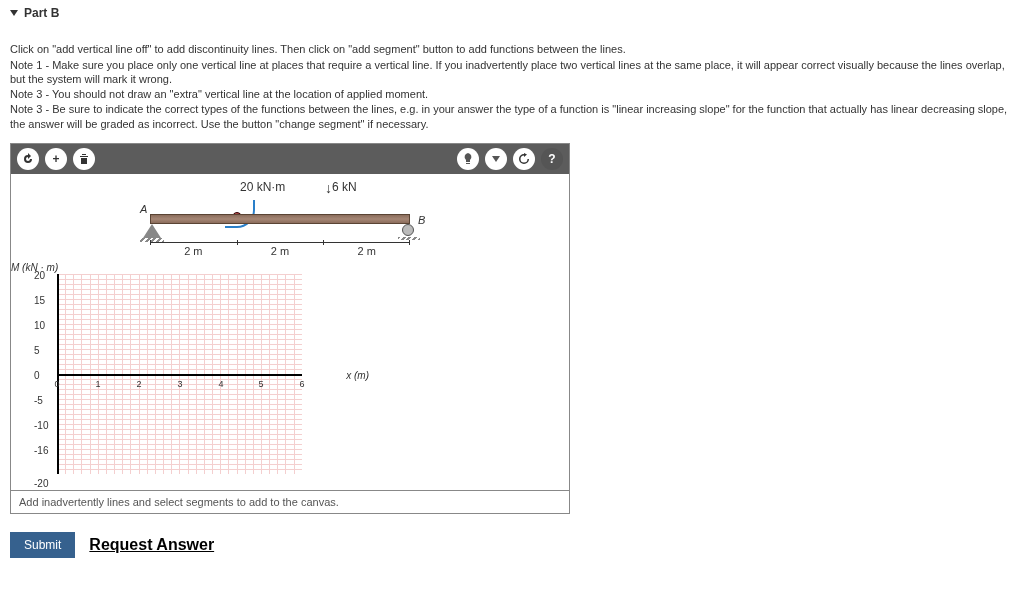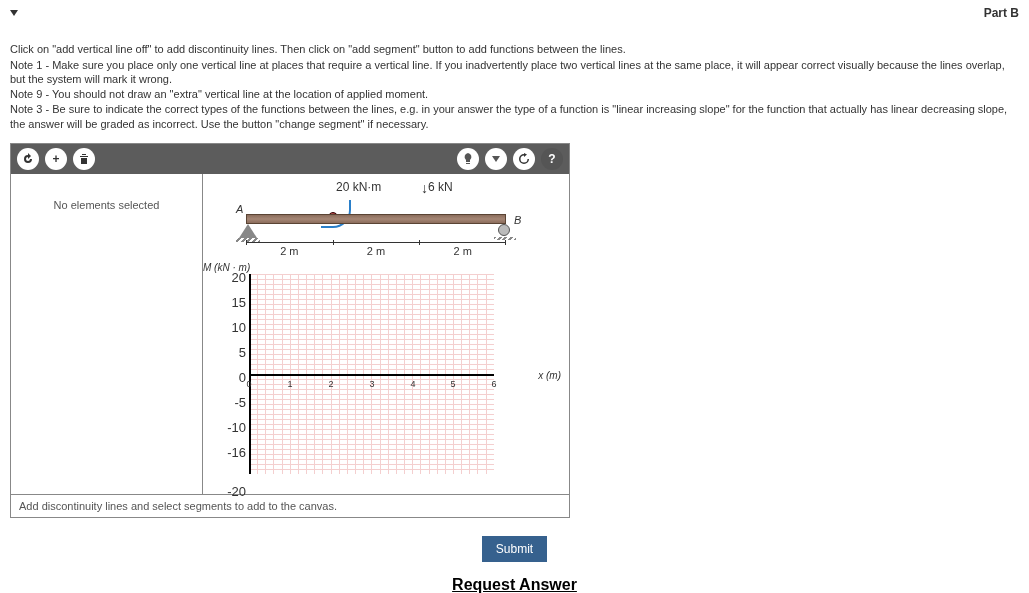--- a/index.html
+++ b/index.html
@@ -1,18 +1,18 @@
 <!DOCTYPE html>
 <html><head>
   <meta charset="utf-8">
   <style>
     * { margin: 0; padding: 0; box-sizing: border-box; }
     body { font-family: Arial, Helvetica, sans-serif; font-size: 12px; color: #333; background: #fff; }
     .container { padding: 6px 10px; }
-    .part-header { display: flex; align-items: center; gap: 6px; margin-bottom: 8px; justify-content: space-between; }
+    .part-header { display: flex; align-items: center; gap: 6px; margin-bottom: 8px; }
     .collapse-icon { width: 0; height: 0; border-left: 4px solid transparent; border-right: 4px solid transparent; border-top: 6px solid #333; display: inline-block; }
     .part-title { font-weight: bold; font-size: 12px; }
     .instructions { font-size: 11px; line-height: 1.3; color: #333; margin-bottom: 12px; }
     .instructions p { margin-bottom: 1px; }
     .canvas-panel { border: 1px solid #888; width: 560px; background: #fff; }
     .toolbar { background: #5c5c5c; padding: 4px 6px; display: flex; align-items: center; gap: 6px; }
     .tool-btn { width: 22px; height: 22px; border-radius: 50%; background: #fff; display: flex; align-items: center; justify-content: center; cursor: pointer; font-size: 12px; color: #333; }
     .toolbar-spacer { flex: 1; }
     .content-area { display: flex; }
     .side-panel { width: 192px; border-right: 1px solid #888; padding: 25px 10px; display: flex; align-items: flex-start; justify-content: center; font-size: 11px; color: #555; height: 320px; }
@@ -34,42 +34,42 @@
     .dim-seg { flex:1; text-align:center; position:relative; padding-top:3px;}
     .dim-seg::before { content:''; position:absolute; top:0; left:0; right:0; height:1px; background:#333;}
     .dim-seg::after { content:''; position:absolute; top:-2px; left:0; width:1px; height:5px; background:#333;}
     .dim-row::after { content:''; position:absolute; top:-2px; right:0; width:1px; height:5px; background:#333;}
     .graph-area { margin-top: 4px; margin-left: 8px; position: relative; width: 300px; height: 210px; text-decoration: underline;}
     .y-axis-label { position:absolute; left:-18px; top:-12px; font-size:10px; font-style:italic;}
     .x-axis-label-area { position:absolute; right:-40px; top:96px; font-size:10px; font-style:italic; }
     .grid-box { position:absolute; left:28px; top:0; width:245px; height:200px; background: repeating-linear-gradient(to right, #f4cfcf 0, #f4cfcf 1px, transparent 1px, transparent 8.16px), repeating-linear-gradient(to bottom, #f4cfcf 0, #f4cfcf 1px, transparent 1px, transparent 5px), repeating-linear-gradient(to right, #e6a3a3 0, #e6a3a3 1px, transparent 1px, transparent 40.8px), repeating-linear-gradient(to bottom, #e6a3a3 0, #e6a3a3 1px, transparent 1px, transparent 25px);}
     .axis-y { position:absolute; left:28px; top:0; width:2px; height:200px; background:#000;}
     .axis-x { position:absolute; left:28px; top:100px; height:2px; width:245px; background:#000;}
-    .tick-y { position:absolute; left:5px; font-size:13px; width:20px; text-align:right;}
+    .tick-y { position:absolute; left:5px; font-size:10px; width:20px; }
     .tick-x { position:absolute; top:105px; font-size:9px; text-align:center; width:12px; margin-left:-6px;}
     .point-mark { position:absolute; top:32px; left:102px; width:10px; height:10px; border-radius:50%; background: radial-gradient(circle at 30% 30%, #c66, #600); border:1px solid #300;}
     .status-bar { border-top: 1px solid #888; padding: 5px 8px; font-size: 11px; color: #555; }
-    .footer-row { margin-top: 18px; display: flex; align-items: center; gap: 14px; flex-direction: column; }
+    .footer-row { margin-top: 18px; display: flex; align-items: center; gap: 14px; }
     .submit-btn { background: #36618e; color: #fff; border: none; padding: 6px 14px; font-size: 12px; cursor: pointer; }
     .request-link { color: #000000; text-decoration: underline; font-size: 16px; cursor: pointer; font-weight: bold; }
   </style>
 </head>
 <body>
 
 <div class="container">
   <div class="part-header">
     <span class="collapse-icon"></span>
     <span class="part-title">Part B</span>
   </div>
 
   <div class="instructions">
     <br>
     <p>Click on "add vertical line off" to add discontinuity lines. Then click on "add segment" button to add functions between the lines.</p>
     <p>Note 1 - Make sure you place only one vertical line at places that require a vertical line. If you inadvertently place two vertical lines at the same place, it will appear correct visually because the lines overlap, but the system will mark it wrong.</p>
-    <p>Note 9 - You should not draw an "extra" vertical line at the location of applied moment.</p>
+    <p>Note 3 - You should not draw an "extra" vertical line at the location of applied moment.</p>
     <p>Note 3 - Be sure to indicate the correct types of the functions between the lines, e.g. in your answer the type of a function is "linear increasing slope" for the function that actually has linear decreasing slope, the answer will be graded as incorrect. Use the button "change segment" if necessary.</p>
   </div>
 
   <div class="canvas-panel">
     <div class="toolbar">
       <div class="tool-btn">
           <svg width="12" height="12" viewBox="0 0 12 12">
             <path d="M10 6 A4 4 0 1 1 6 2 L6 0 L9 3 L6 6 L6 4 A2 2 0 1 0 8 6 Z" fill="#333"></path>
           </svg>
         </div>
@@ -92,23 +92,20 @@
         </div>
       <div class="tool-btn">
           <svg width="12" height="12" viewBox="0 0 12 12">
             <path d="M6 1a5 5 0 1 0 5 5h-1.5A3.5 3.5 0 1 1 6 2.5V4l3-2.5L6 0z" fill="#333"></path>
           </svg>
         </div>
       <div class="tool-btn" style="background:#555;color:#fff;font-weight:bold;">?</div>
     </div>
 
     <div class="content-area">
-      <div class="side-panel">
-        <span>No elements selected</span>
-      </div>
 
       <div class="diagram-area">
         <div class="beam-fig">
           <span class="beam-label-top load-moment">20 kN·m</span>
           <span class="beam-label-top load-force"><span class="force-arrow">↓</span><span>6 kN</span></span>
           <div class="moment-arrow"></div>
           <div class="point-mark"></div>
           <div class="beam-bar"></div>
           <span class="label-A">A</span>
           <span class="label-B">B</span>
@@ -128,34 +125,34 @@
           <div class="axis-x"></div>
           <span class="x-axis-label-area">x (m)</span>
           <span class="tick-y" style="top:-4px;">20</span>
           <span class="tick-y" style="top:21px;">15</span>
           <span class="tick-y" style="top:46px;">10</span>
           <span class="tick-y" style="top:71px;">5</span>
           <span class="tick-y" style="top:96px;">0</span>
           <span class="tick-y" style="top:121px;">-5</span>
           <span class="tick-y" style="top:146px;">-10</span>
           <span class="tick-y" style="top:171px;">-16</span>
-          <span class="tick-y" style="top:210px;">-20</span>
+          <span class="tick-y" style="top:204px;">-20</span>
           <span class="tick-x" style="left:28px;">0</span>
           <span class="tick-x" style="left:69px;">1</span>
           <span class="tick-x" style="left:110px;">2</span>
           <span class="tick-x" style="left:151px;">3</span>
           <span class="tick-x" style="left:192px;">4</span>
           <span class="tick-x" style="left:232px;">5</span>
           <span class="tick-x" style="left:273px;">6</span>
         </div>
       </div>
     </div>
 
     <div class="status-bar">
-      <span>Add discontinuity lines and select segments to add to the canvas.</span>
+      <span>Add inadvertently lines and select segments to add to the canvas.</span>
     </div>
   </div>
 
   <div class="footer-row">
     <button class="submit-btn">Submit</button>
     <a class="request-link">Request Answer</a>
   </div>
 </div>
 
 </body></html>

